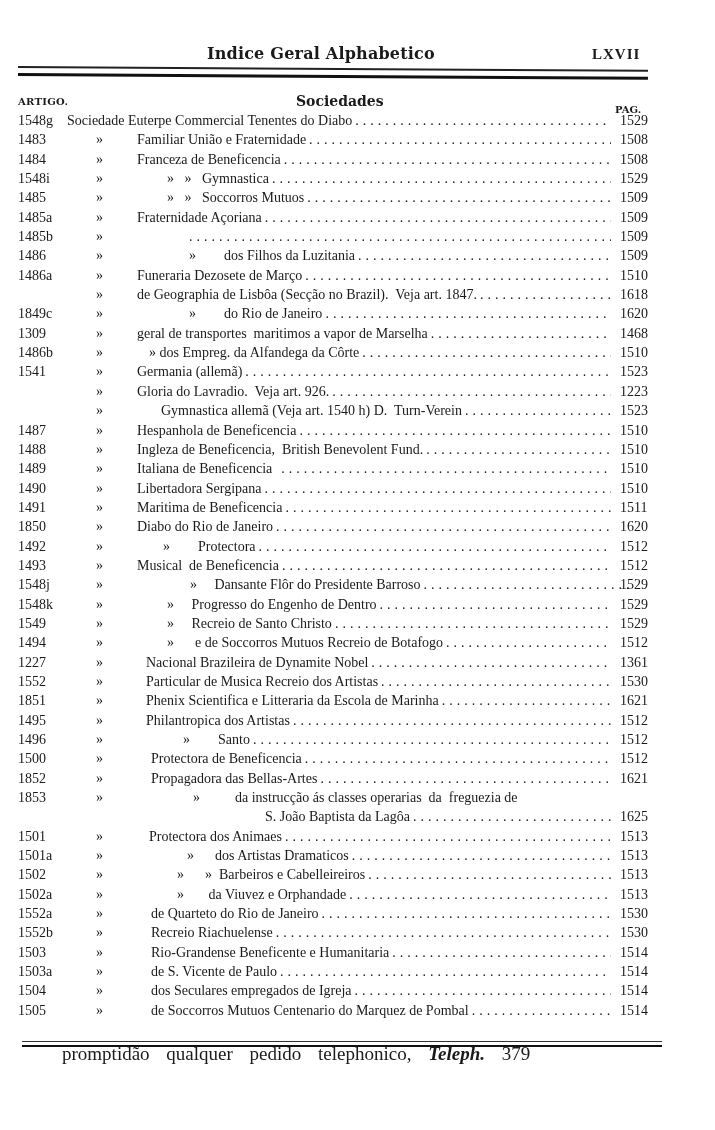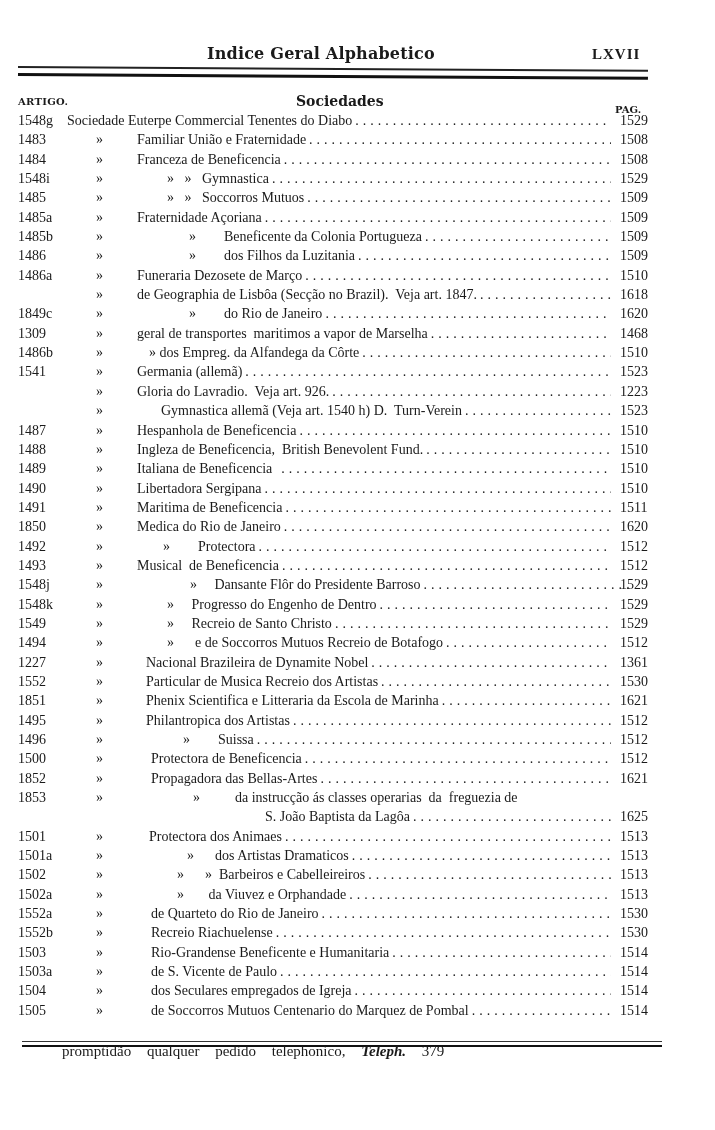--- a/index.html
+++ b/index.html
@@ -49,21 +49,21 @@
   .entry .dots {
     flex: 1 1 auto; overflow: hidden; letter-spacing: 4px; color: #222;
   }
   .pag { position: absolute; left: 620px; top: 0; }
   .row.first .entry { left: 67px; width: 544px; }
   .rule-bottom {
     position: absolute; left: 22px; top: 1041px; width: 640px; height: 3px;
     border-top: 1px solid #333; border-bottom: 2px solid #111;
   }
   .footer {
-    position: absolute; left: 62px; top: 1043px; font-size: 15px;
+    position: absolute; left: 62px; top: 1043px; font-size: 19px;
     word-spacing: 12px;
   }
   .footer .it { font-style: italic; font-weight: bold; }
 </style>
 </head>
 <body>
 
 <div class="page-header-title">Indice Geral Alphabetico</div>
 <div class="page-roman">LXVII</div>
 <div class="rule-top"></div>
@@ -123,21 +123,20 @@
       <span class="entry" style="left: 137px; width: 474px;">
         <span class="txt" style="white-space: pre;">Fraternidade Açoriana</span>
         <span class="dots">........................................................................................................................</span>
       </span>
       <span class="pag">1509</span>
     </div>
     <div class="row">
       <span class="art">1485b</span>
       <span class="ditto">»</span>
       <span class="entry" style="left: 189px; width: 422px;">
-        <span class="txt" style="white-space: pre;">»        Beneficente da Colonia Portugueza</span>
         <span class="dots">........................................................................................................................</span>
       </span>
       <span class="pag">1509</span>
     </div>
     <div class="row">
       <span class="art">1486</span>
       <span class="ditto">»</span>
       <span class="entry" style="left: 189px; width: 422px;">
         <span class="txt" style="white-space: pre;">»        dos Filhos da Luzitania</span>
         <span class="dots">........................................................................................................................</span>
@@ -258,21 +257,21 @@
       <span class="entry" style="left: 137px; width: 474px;">
         <span class="txt" style="white-space: pre;">Maritima de Beneficencia</span>
         <span class="dots">........................................................................................................................</span>
       </span>
       <span class="pag">1511</span>
     </div>
     <div class="row">
       <span class="art">1850</span>
       <span class="ditto">»</span>
       <span class="entry" style="left: 137px; width: 474px;">
-        <span class="txt" style="white-space: pre;">Medica do Rio de Janeiro</span>
+        <span class="txt" style="white-space: pre;">Diabo do Rio de Janeiro</span>
         <span class="dots">........................................................................................................................</span>
       </span>
       <span class="pag">1620</span>
     </div>
     <div class="row">
       <span class="art">1492</span>
       <span class="ditto">»</span>
       <span class="entry" style="left: 163px; width: 448px;">
         <span class="txt" style="white-space: pre;">»        Protectora</span>
         <span class="dots">........................................................................................................................</span>
@@ -357,21 +356,21 @@
       <span class="entry" style="left: 146px; width: 465px;">
         <span class="txt" style="white-space: pre;">Philantropica dos Artistas</span>
         <span class="dots">........................................................................................................................</span>
       </span>
       <span class="pag">1512</span>
     </div>
     <div class="row">
       <span class="art">1496</span>
       <span class="ditto">»</span>
       <span class="entry" style="left: 183px; width: 428px;">
-        <span class="txt" style="white-space: pre;">»        Suissa</span>
+        <span class="txt" style="white-space: pre;">»        Santo</span>
         <span class="dots">........................................................................................................................</span>
       </span>
       <span class="pag">1512</span>
     </div>
     <div class="row">
       <span class="art">1500</span>
       <span class="ditto">»</span>
       <span class="entry" style="left: 151px; width: 460px;">
         <span class="txt" style="white-space: pre;">Protectora de Beneficencia</span>
         <span class="dots">........................................................................................................................</span>

